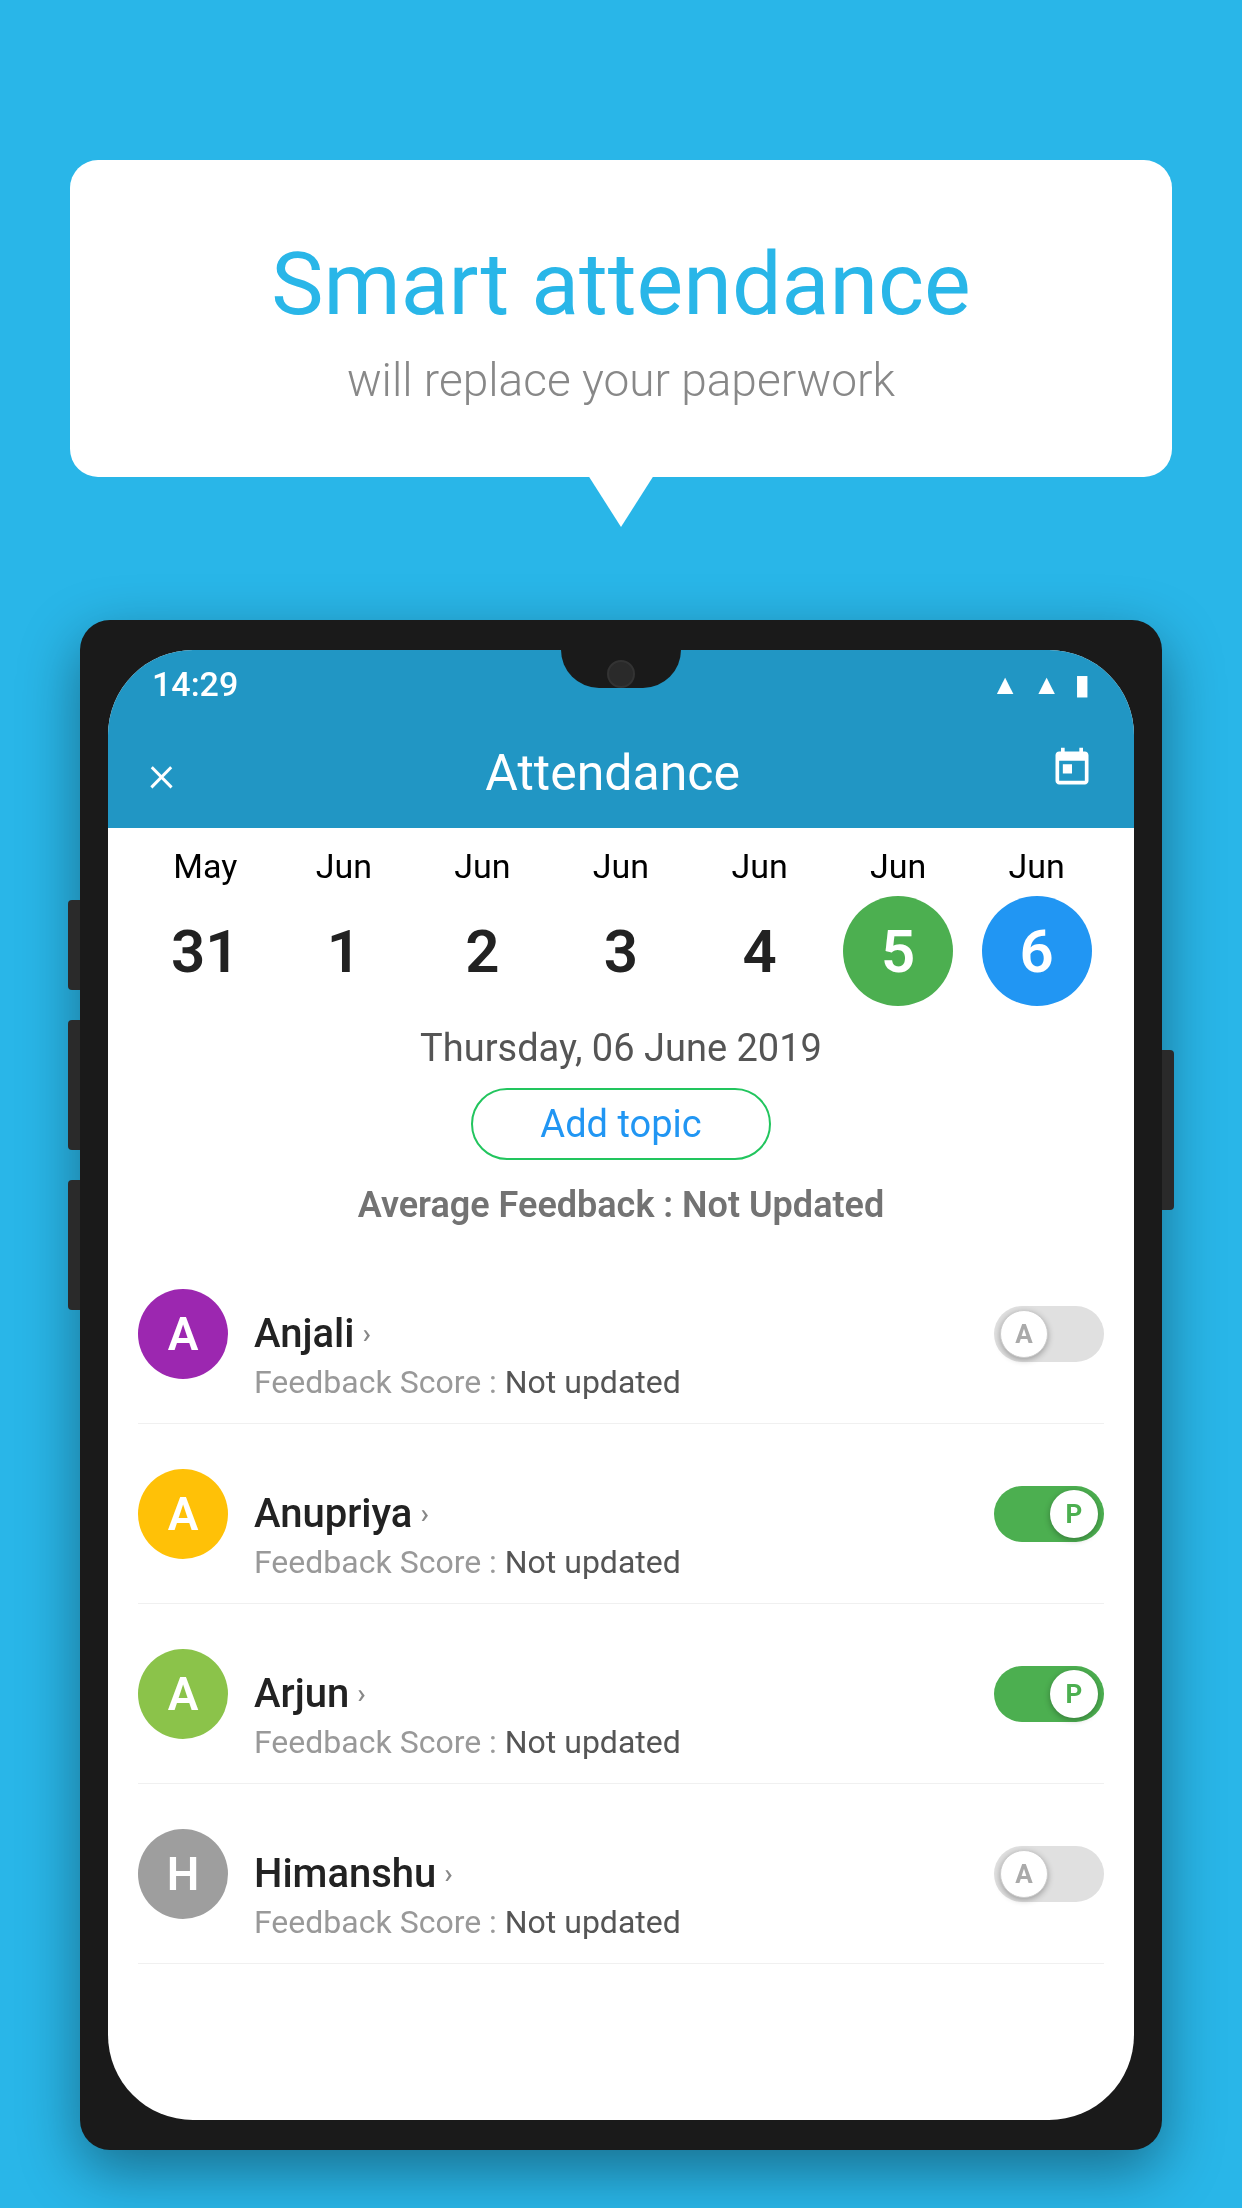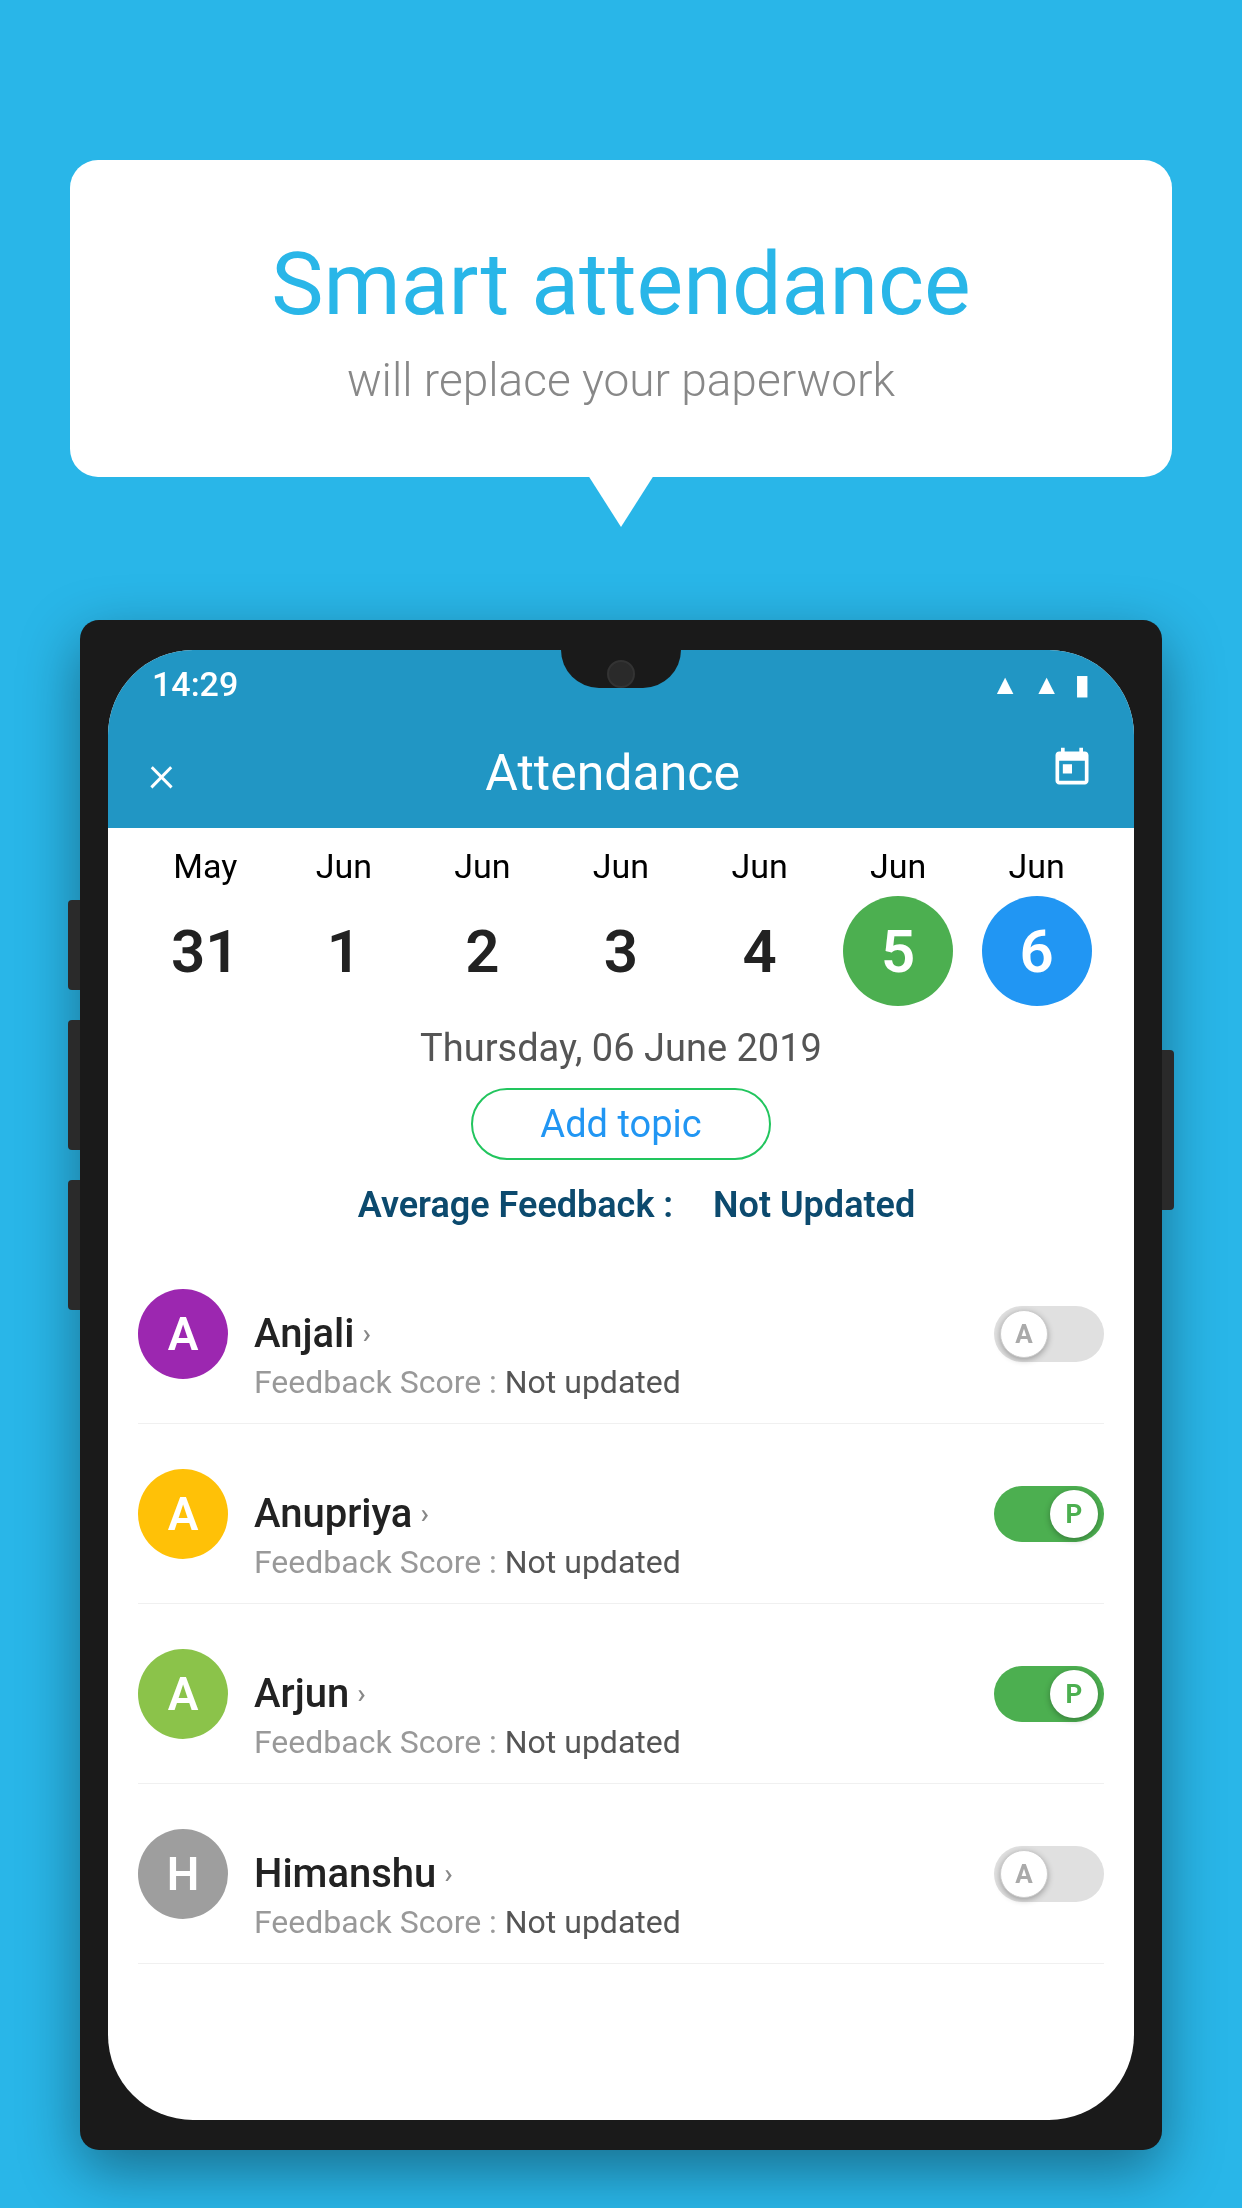--- a/index.html
+++ b/index.html
@@ -55,21 +55,21 @@
       position: absolute;
       top: 620px;
       left: 80px;
       right: 80px;
       height: 1530px;
     }
     .phone-outer {
       width: 100%;
       height: 100%;
       background: #1a1a1a;
-      border-radius: 19px;
+      border-radius: 30px;
       padding: 30px 28px;
       position: relative;
       box-shadow: 0 20px 60px rgba(0,0,0,0.4);
     }
     
     .phone-notch {
       position: absolute;
       top: 30px;
       left: 50%;
       transform: translateX(-50%);
@@ -272,23 +272,22 @@
     }
 
     
     .avg-feedback {
       text-align: center;
       font-size: 36px;
       color: #888;
       margin-bottom: 18px;
     }
     .avg-feedback span {
-      color: #0c4a6e;
+      color: #737373;
       font-weight: 600;
-      margin-left: 31px;
     }
 
     
     .student-list {
       padding: 0 30px;
     }
     .student-item {
       display: flex;
       align-items: center;
       padding: 22px 0;

